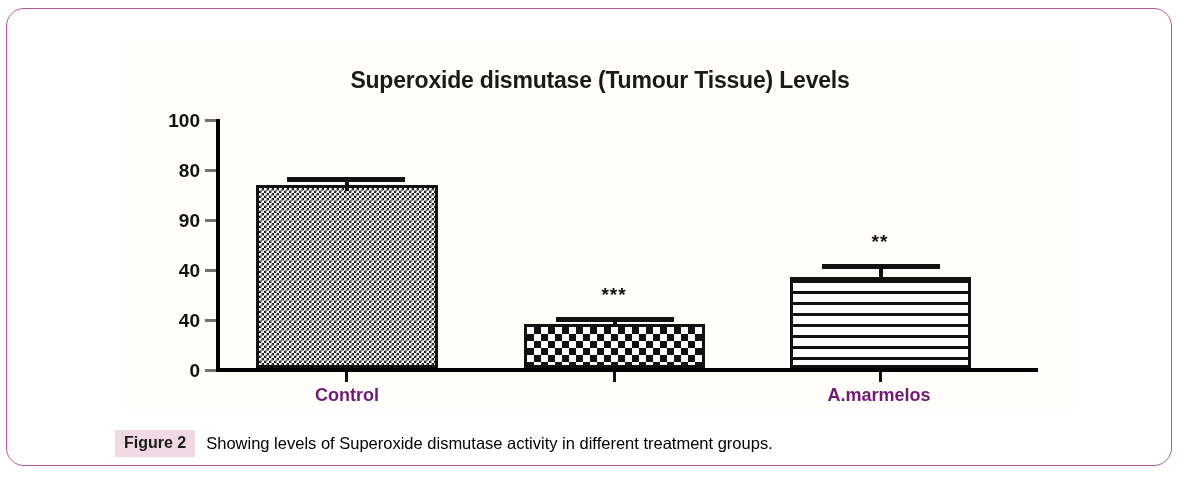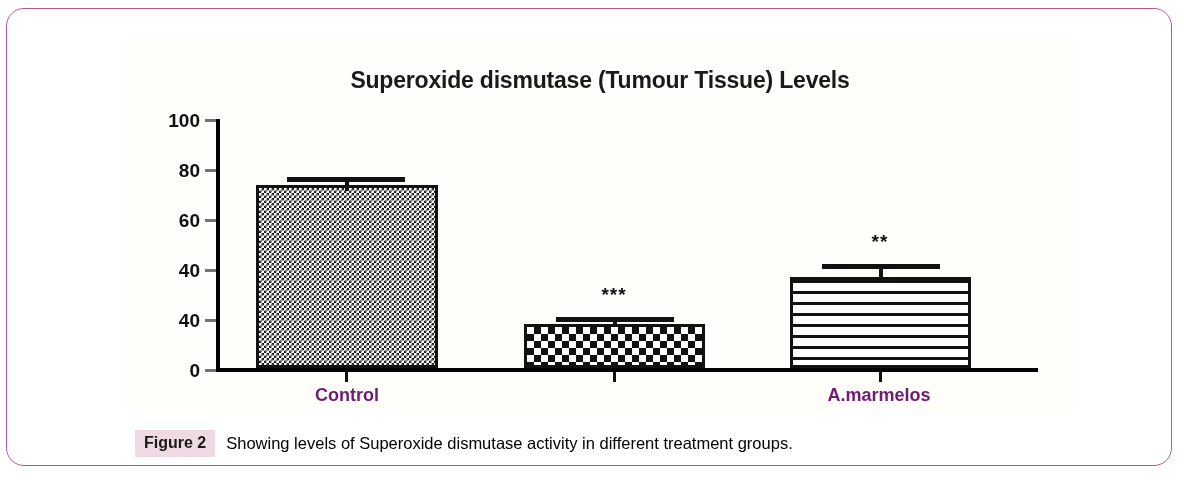--- a/index.html
+++ b/index.html
@@ -159,21 +159,21 @@
     font-size: 18px;
     font-weight: bold;
     color: #701a75;
     white-space: nowrap;
     font-family: "Liberation Sans", sans-serif;
   }
 
   
   #caption {
     position: absolute;
-    left: 128px;
+    left: 108px;
     top: 421px;
     display: flex;
     align-items: center;
     gap: 11px;
   }
   #caption-tag {
     background: #efd9e3;
     color: #1a1a1a;
     font-weight: bold;
     font-size: 16px;
@@ -200,21 +200,21 @@
       <div id="y-axis-line"></div>
       <div id="x-axis-line"></div>
 
       <div class="y-tick" style="top:0px;">
         <span class="y-tick-label">100</span>
       </div>
       <div class="y-tick" style="top:50px;">
         <span class="y-tick-label">80</span>
       </div>
       <div class="y-tick" style="top:100px;">
-        <span class="y-tick-label">60</span>
+        <span class="y-tick-label">90</span>
       </div>
       <div class="y-tick" style="top:150px;text-align:center;">
         <span class="y-tick-label">40</span>
       </div>
       <div class="y-tick" style="top:200px;">
         <span class="y-tick-label">40</span>
       </div>
       <div class="y-tick" style="top:250px;">
         <span class="y-tick-label">0</span>
       </div>

